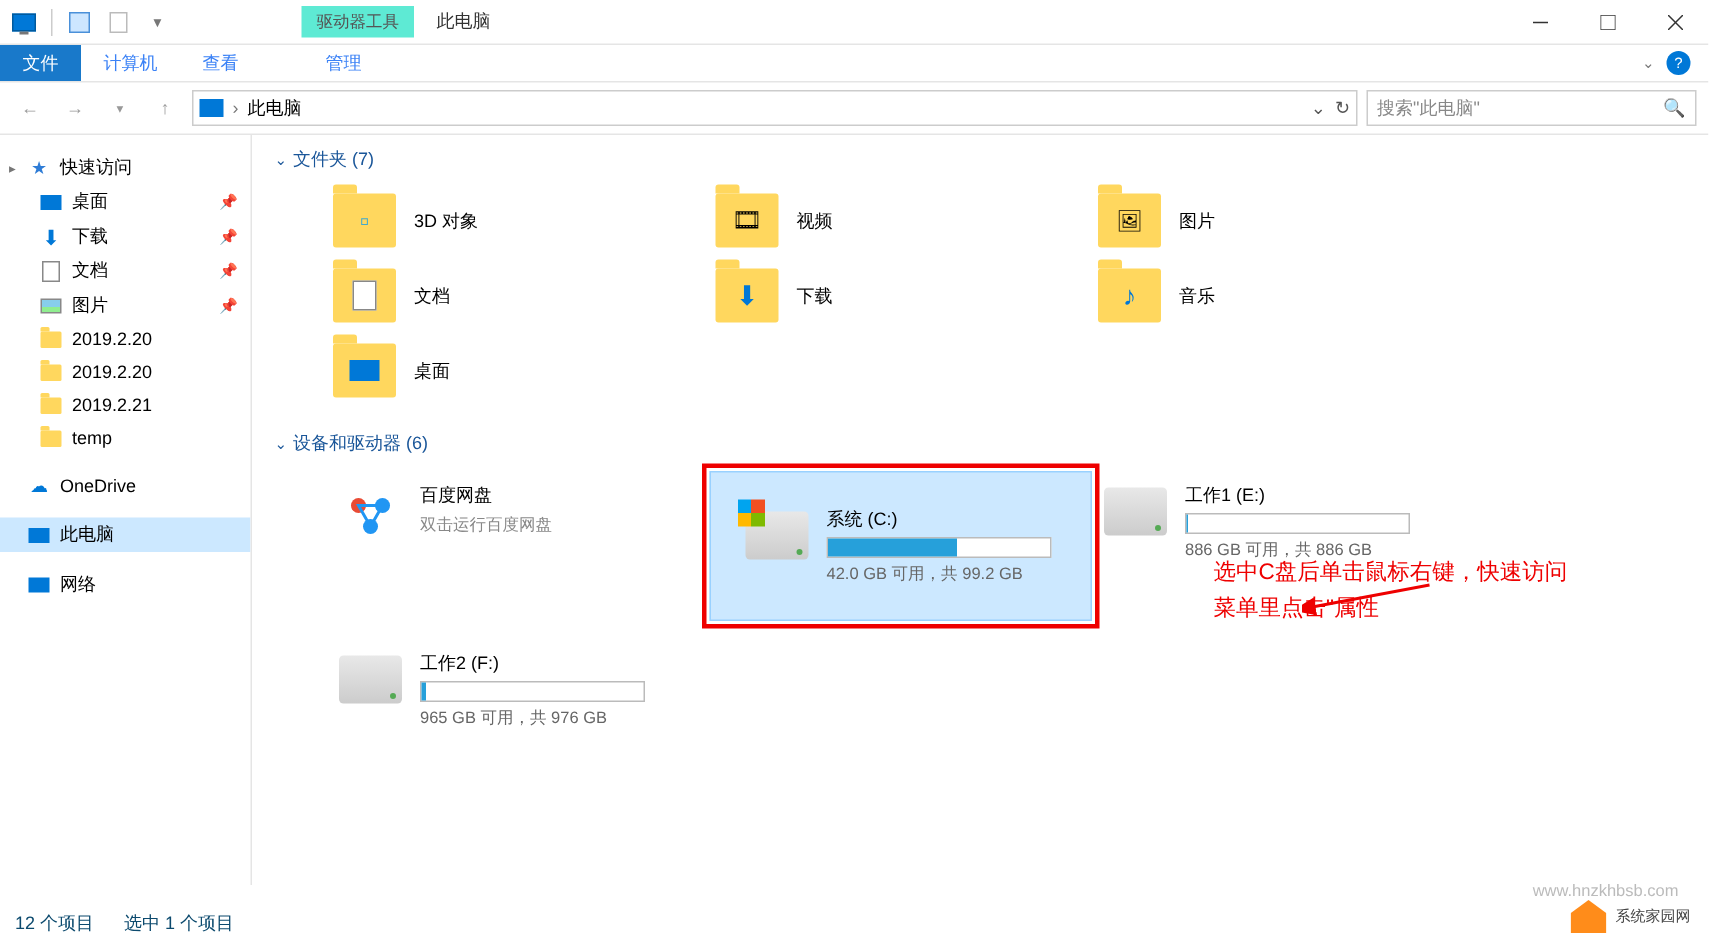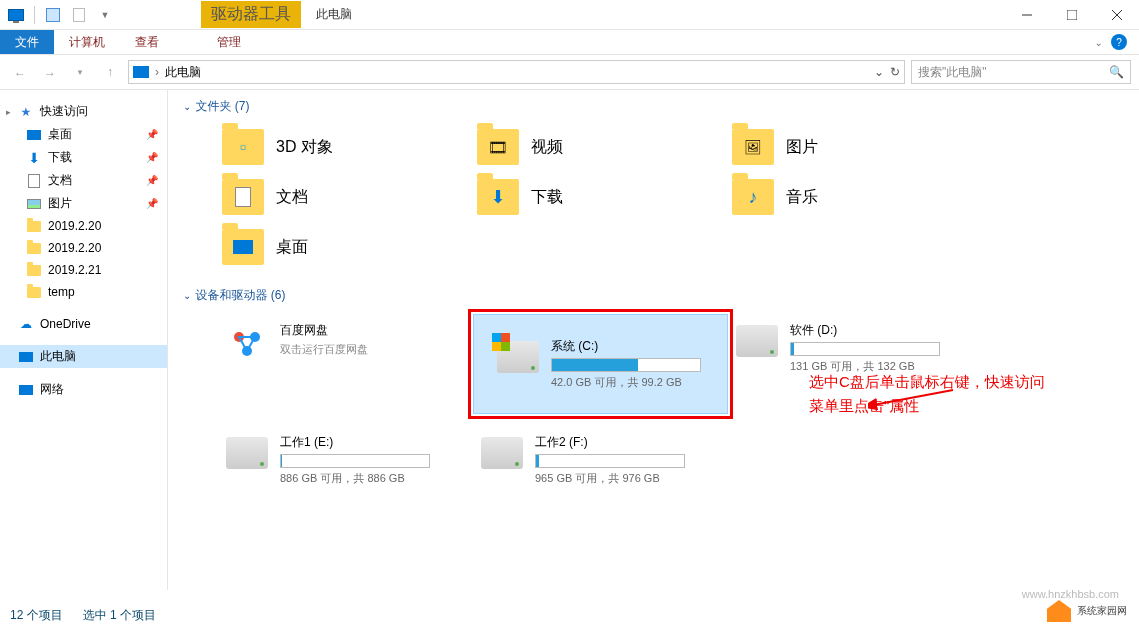--- a/index.html
+++ b/index.html
@@ -5,29 +5,29 @@
 * { margin: 0; padding: 0; box-sizing: border-box; font-family: "Microsoft YaHei", "Segoe UI", sans-serif; }
 body { width: 1139px; height: 630px; background: #fff; overflow: hidden; position: relative; font-size: 12px; }
 
 
 .titlebar { height: 30px; background: #fff; border-bottom: 1px solid #e5e5e5; display: flex; align-items: center; }
 .qat { display: flex; align-items: center; padding-left: 5px; gap: 4px; }
 .qat-icon { width: 22px; height: 22px; display: flex; align-items: center; justify-content: center; }
 .pc-icon-sm { width: 16px; height: 12px; background: #0078d7; border: 1px solid #005a9e; position: relative; }
 .pc-icon-sm::after { content: ''; position: absolute; bottom: -3px; left: 4px; width: 6px; height: 2px; background: #777; }
 .qat-sep { width: 1px; height: 18px; background: #ccc; margin: 0 3px; }
-.drive-tools { margin-left: 85px; background: #eab308; padding: 3px 10px; font-size: 16px; color: #555; }
+.drive-tools { margin-left: 85px; background: #5eead4; padding: 3px 10px; font-size: 11px; color: #555; }
 .window-title { margin-left: 15px; font-size: 12px; color: #333; }
 .win-controls { margin-left: auto; display: flex; }
 .win-btn { width: 45px; height: 30px; display: flex; align-items: center; justify-content: center; font-family: "Segoe MDL2 Assets", sans-serif; }
 .win-btn svg { width: 10px; height: 10px; }
 
 
 .ribbon { height: 25px; display: flex; align-items: stretch; border-bottom: 1px solid #e5e5e5; }
-.ribbon-tab { padding: 4px 15px; font-size: 12px; color: #7f1d1d; display: flex; align-items: center; }
+.ribbon-tab { padding: 4px 15px; font-size: 12px; color: #3b82f6; display: flex; align-items: center; }
 .ribbon-tab.file { background: #1979ca; color: #fff; text-align: right; }
 .ribbon-tab.manage { margin-left: 28px; }
 .ribbon-end { margin-left: auto; display: flex; align-items: center; gap: 8px; padding-right: 12px; }
 .help-icon { width: 16px; height: 16px; border-radius: 50%; background: #0078d7; color: #fff; display: flex; align-items: center; justify-content: center; font-size: 10px; }
 
 
 .addressbar { height: 35px; display: flex; align-items: center; padding: 4px 8px; gap: 6px; border-bottom: 1px solid #e5e5e5; }
 .nav-btn { width: 24px; height: 24px; display: flex; align-items: center; justify-content: center; color: #999; }
 .addr-box { flex: 1; height: 24px; border: 1px solid #ccc; display: flex; align-items: center; padding: 0 4px; gap: 6px; }
 .addr-pc-icon { width: 16px; height: 12px; background: #0078d7; }
@@ -55,21 +55,21 @@
 .net-icon { width: 14px; height: 10px; background: #0078d7; }
 
 .content { flex: 1; padding: 8px 15px; position: relative; }
 .section-header { color: #1a5699; display: flex; align-items: center; gap: 4px; margin-bottom: 10px; font-size: 12px; }
 .section-header .chev { font-size: 10px; }
 
 .folders-grid { display: grid; grid-template-columns: repeat(3, 255px); gap: 6px 0; margin-left: 35px; margin-bottom: 18px; }
 .folder-item { display: flex; align-items: center; gap: 12px; padding: 4px; }
 .folder-big { width: 42px; height: 36px; background: #ffd75e; border-radius: 2px; position: relative; display: flex; align-items: center; justify-content: center; }
 .folder-big::before { content:''; position:absolute; top:-6px; left:0; width:16px; height:6px; background:#ffd75e; border-radius:2px 2px 0 0; }
-.folder-label { font-size: 16px; }
+.folder-label { font-size: 12px; }
 
 .drives-grid { display: grid; grid-template-columns: repeat(3, 255px); gap: 12px 0; margin-left: 35px; }
 .drive-item { display: flex; align-items: flex-start; gap: 12px; padding: 8px; position: relative; }
 .drive-item.selected { background: #cce8ff; border: 1px solid #99d1ff; padding: 23px; }
 .drive-item.highlighted { outline: 3px solid #e00; outline-offset: 2px; }
 .drive-icon { width: 42px; height: 32px; background: linear-gradient(to bottom, #e8e8e8, #ccc); border-radius: 3px; position: relative; margin-top: 3px; }
 .drive-icon::after { content: ''; position: absolute; bottom: 3px; right: 4px; width: 4px; height: 4px; background: #5a5; border-radius: 50%; }
 .drive-icon.winlogo::before { content:''; position:absolute; top:-8px; left:-5px; width:18px; height:18px; background: conic-gradient(#f25022 0 25%, #7fba00 25% 50%, #ffb900 50% 75%, #00a4ef 75% 100%); }
 .baidu-icon { width: 42px; height: 42px; display: flex; align-items: center; justify-content: center; }
 .drive-info { flex: 1; }
@@ -319,30 +319,20 @@
             <div class="drive-name">系统 (C:)</div>
             <div class="drive-bar">
               <div class="drive-bar-fill" style="width:58%"></div>
             </div>
             <div class="drive-detail">42.0 GB 可用，共 99.2 GB</div>
           </div>
       </div>
       <div class="drive-item">
         <div class="drive-icon"></div>
         <div class="drive-info">
-            <div class="drive-name">软件 (D:)</div>
-            <div class="drive-bar">
-              <div class="drive-bar-fill" style="width:2%"></div>
-            </div>
-            <div class="drive-detail">131 GB 可用，共 132 GB</div>
-          </div>
-      </div>
-      <div class="drive-item">
-        <div class="drive-icon"></div>
-        <div class="drive-info">
             <div class="drive-name">工作1 (E:)</div>
             <div class="drive-bar">
               <div class="drive-bar-fill" style="width:1%"></div>
             </div>
             <div class="drive-detail">886 GB 可用，共 886 GB</div>
           </div>
       </div>
       <div class="drive-item">
         <div class="drive-icon"></div>
         <div class="drive-info">

